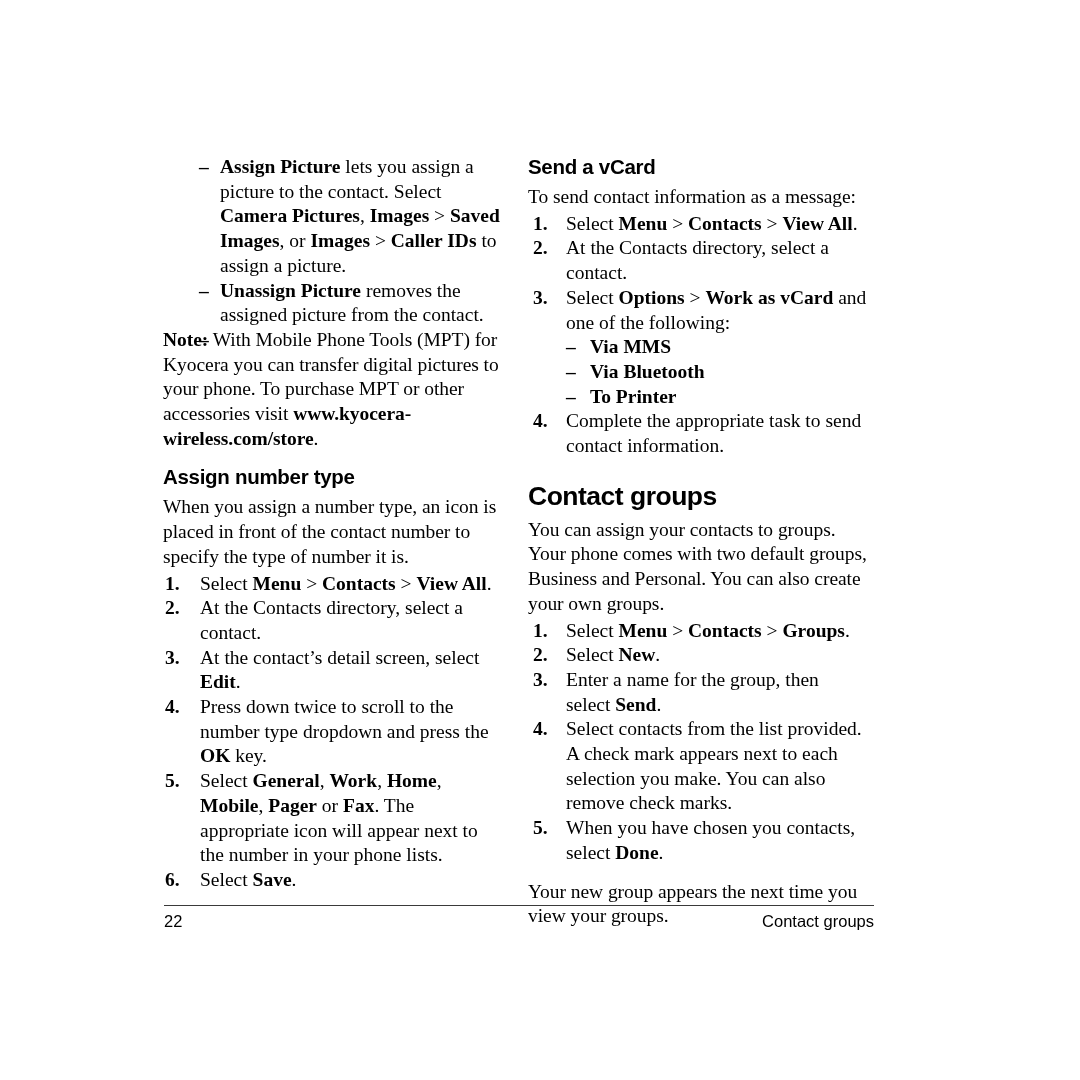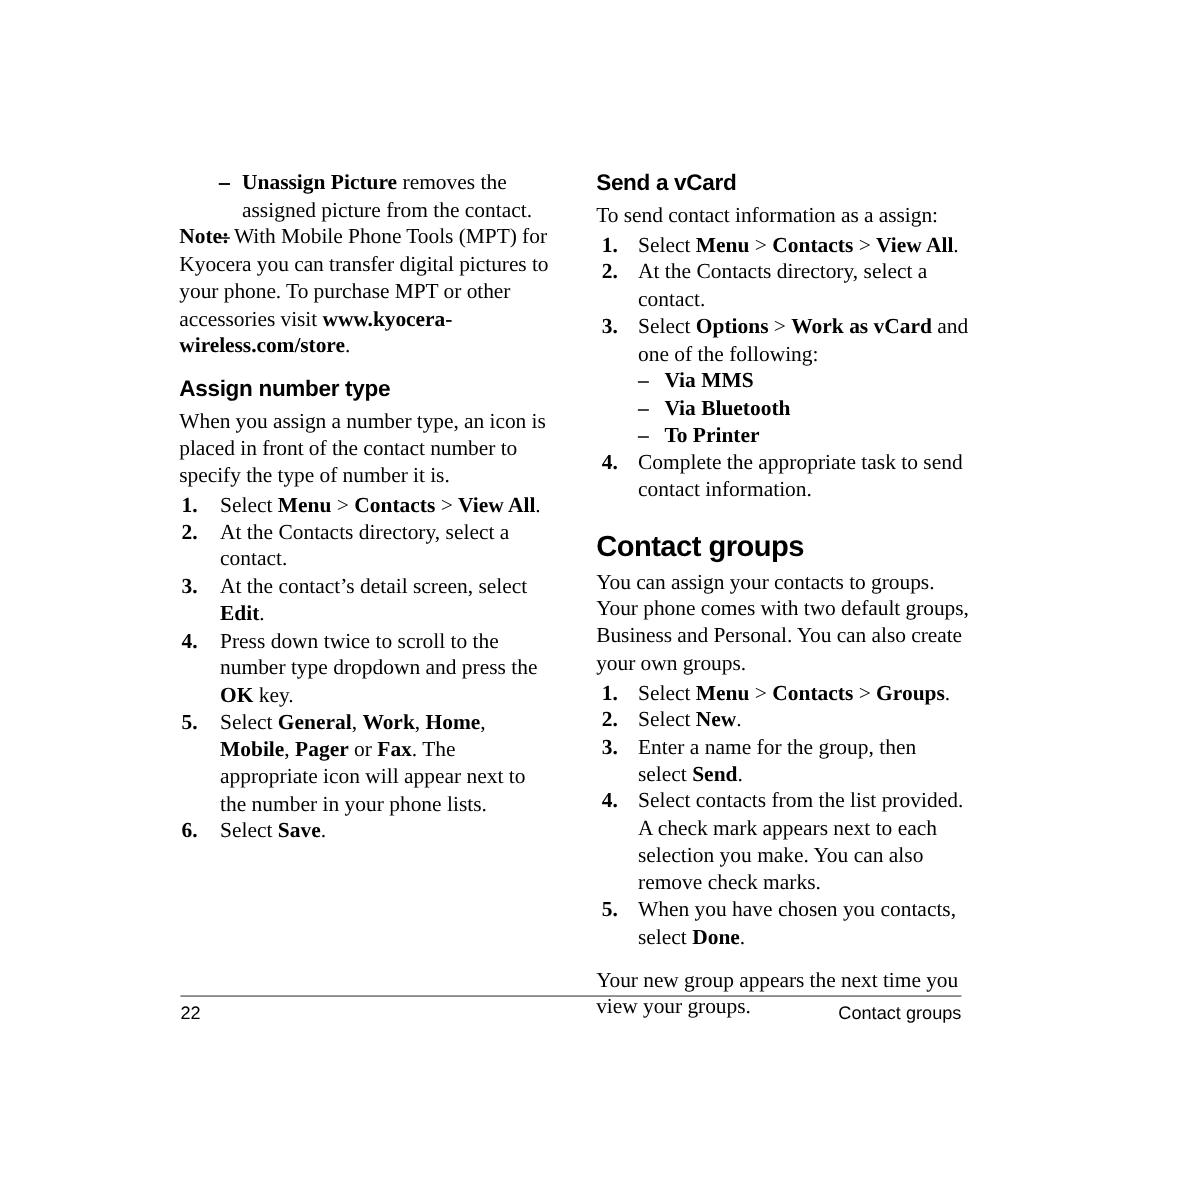--- a/index.html
+++ b/index.html
@@ -26,21 +26,21 @@
     height: 1080px;
   }
 
   
   .col {
     position: absolute;
     top: 155px;
     width: 340px;
   }
   .col-left  { left: 163px; }
-  .col-right { left: 542px; }
+  .col-right { left: 528px; }
 
   
   .para {
     font-size: 19.5px;
     line-height: 24.7px;
     text-align: left;
     margin: 0 0 2px 0;
     letter-spacing: -0.05px;
   }
 
@@ -144,21 +144,21 @@
   .footer .running-head { text-align: right; }
 </style>
 </head>
 <body>
 
 <div class="page">
 
   <div class="col col-left">
 
     <ul class="dash-list">
-        <li class="dash-item"><span class="dash-mark">–</span></li>
+        <li class="dash-item"><span class="dash-mark">–</span><span><b>Assign Picture</b> lets you assign a picture to the contact. Select <b>Camera Pictures</b>, <b>Images</b> &gt; <b>Saved Images</b>, or <b>Images</b> &gt; <b>Caller IDs</b> to assign a picture.</span></li>
         <li class="dash-item"><span class="dash-mark">–</span><span><b>Unassign Picture</b> removes the assigned picture from the contact.</span></li>
         <li class="dash-item"><span class="dash-mark">–</span></li>
       </ul>
 
     <p class="para"><b>Note:</b> With Mobile Phone Tools (MPT) for Kyocera you can transfer digital pictures to your phone. To purchase MPT or other accessories visit <b>www.kyocera-wireless.com/store</b>.</p>
 
     <h2 class="sub-head">Assign number type</h2>
 
     <p class="para">When you assign a number type, an icon is placed in front of the contact number to specify the type of number it is.</p>
 
@@ -170,21 +170,21 @@
         <li class="num-item"><span class="num-mark">5.</span><span>Select <b>General</b>, <b>Work</b>, <b>Home</b>, <b>Mobile</b>, <b>Pager</b> or <b>Fax</b>. The appropriate icon will appear next to the number in your phone lists.</span></li>
         <li class="num-item"><span class="num-mark">6.</span><span>Select <b>Save</b>.</span></li>
       </ol>
 
   </div>
 
   <div class="col col-right">
 
     <h2 class="sub-head" style="margin-top:0;">Send a vCard</h2>
 
-    <p class="para">To send contact information as a assign:</p>
+    <p class="para">To send contact information as a message:</p>
 
     <ol class="num-list">
         <li class="num-item"><span class="num-mark">1.</span><span>Select <b>Menu</b> &gt; <b>Contacts</b> &gt; <b>View All</b>.</span></li>
         <li class="num-item"><span class="num-mark">2.</span><span>At the Contacts directory, select a contact.</span></li>
         <li class="num-item"><span class="num-mark">3.</span><span>Select <b>Options</b> &gt; <b>Work as vCard</b> and one of the following:</span></li>
       </ol>
 
     <ul class="dash-list inner">
         <li class="dash-item"><span class="dash-mark">–</span><span>Via MMS</span></li>
         <li class="dash-item"><span class="dash-mark">–</span><span>Via Bluetooth</span></li>

